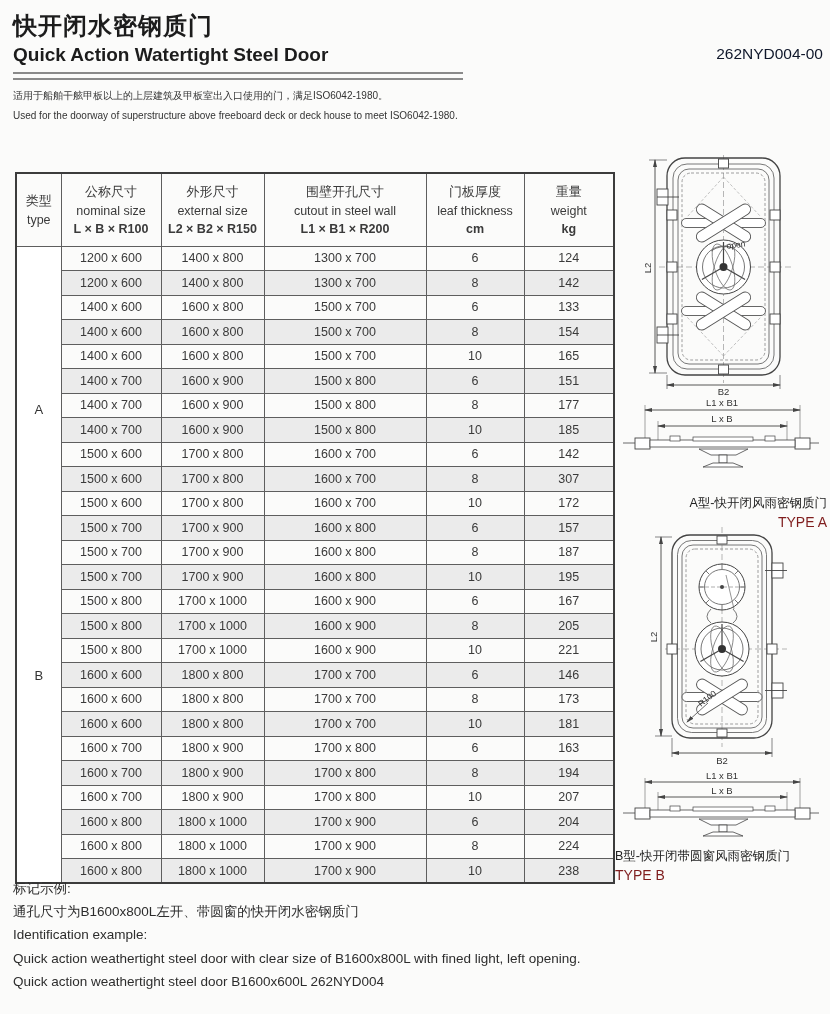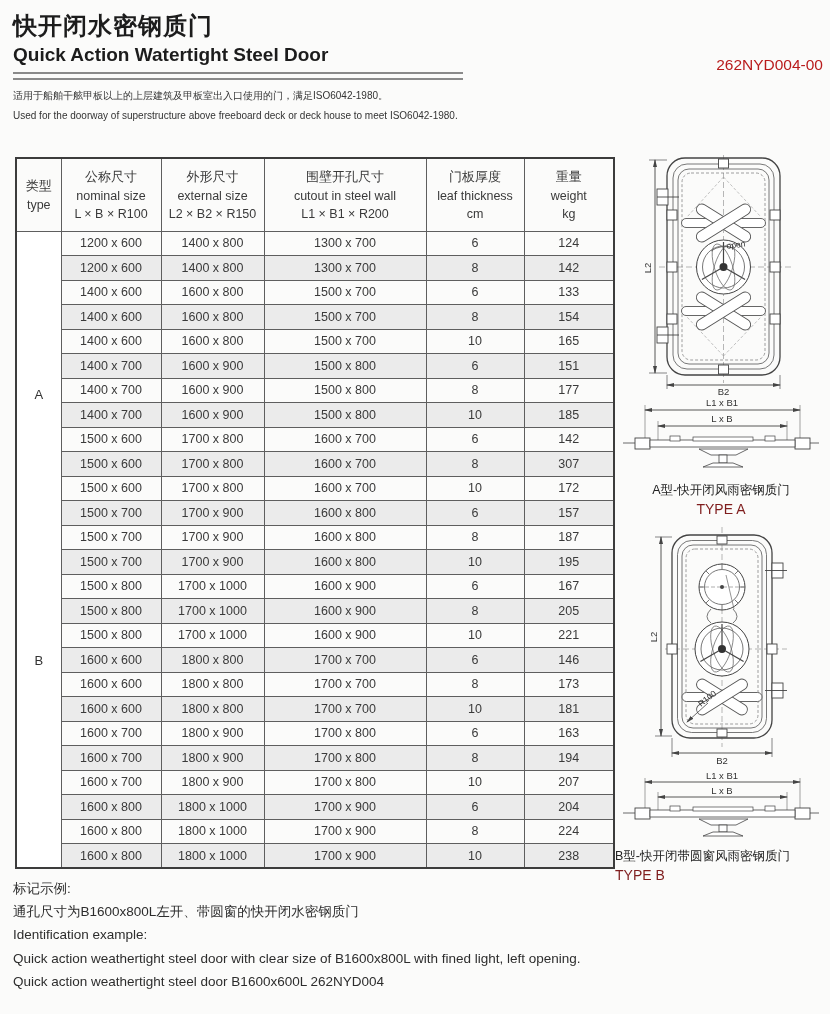--- a/index.html
+++ b/index.html
@@ -8,51 +8,51 @@
     background:#fbfbfa;
     font-family:"Liberation Sans","DejaVu Sans",sans-serif;
     color:#2e2e2e;
     overflow:hidden;
   }
   
   .hdr{position:absolute;left:13px;top:12px;width:640px;}
   .title-zh{font-size:24px;font-weight:bold;color:#1c1c1c;letter-spacing:1px;line-height:1.2;}
   .title-en{font-size:19px;font-weight:bold;color:#1c1c1c;line-height:1.25;margin-top:2px;}
   .double-rule{width:450px;height:2px;border-top:2px solid #8a8a8a;border-bottom:2px solid #8a8a8a;padding-top:2px;margin-top:5px;box-sizing:content-box;}
-  .doc-no{position:absolute;top:56px;right:7px;font-size:15.5px;color:#b91c1c;}
+  .doc-no{position:absolute;top:45px;right:7px;font-size:15.5px;color:#0f172a;}
   .desc{position:absolute;left:13px;font-size:10px;color:#333;}
   .desc-zh{top:89px;}
   .desc-en{top:110px;text-align:right;}
   
   table.spec{
-    position:absolute;left:15px;top:157px;width:598px;
+    position:absolute;left:15px;top:172px;width:598px;
     border-collapse:collapse;table-layout:fixed;
     font-size:12.5px;color:#3a3a3a;
   }
   table.spec th,table.spec td{
     border:1px solid #5e5e5e;text-align:center;vertical-align:middle;
     padding:0;overflow:hidden;
   }
   table.spec{border:2px solid #3c3c3c;}
   thead tr{height:73px;}
   tbody tr{height:24.5px;}
   th .h-zh{font-size:13px;font-weight:normal;line-height:1.55;}
   th .h-en{font-size:12.5px;font-weight:normal;line-height:1.45;}
-  th .h-sub{font-size:12.5px;font-weight:normal;line-height:1.45;}
+  th .h-sub{font-size:12.5px;font-weight:bold;line-height:1.45;}
   tbody tr.alt td{background:#ebebeb;}
   td.type-cell{background:#fff !important;position:relative;width:45px;}
   .type-label{position:absolute;left:0;width:100%;text-align:center;font-size:13px;color:#333;transform:translateY(-50%);}
   .type-label-a{top:25.5%;}
   .type-label-b{top:67.5%;}
   
   .diagrams{position:absolute;left:615px;top:155px;width:212px;height:728px;}
   .dg{position:absolute;left:0;width:212px;}
   .dg-door-a{top:0;height:240px;}
   .dg-sec-a{top:240px;height:83px;}
-  .dg-cap-a{top:323px;height:46px;text-align:center;}
+  .dg-cap-a{top:336px;height:46px;text-align:right;}
   .dg-door-b{top:370px;height:245px;}
   .dg-sec-b{top:615px;height:72px;}
   .dg-cap-b{top:689px;height:39px;text-align:left;}
   .cap-zh{font-size:12.5px;color:#222;line-height:1.4;margin-top:4px;}
   .cap-en{font-size:14px;color:#7f1d1d;line-height:1.4;}
   svg{display:block;}
   svg text{font-family:"Liberation Sans","DejaVu Sans",sans-serif;fill:#333;}
   
   .footer{position:absolute;left:13px;top:877px;width:760px;font-size:13.5px;color:#2d2d2d;line-height:23.2px;}
 </style>

